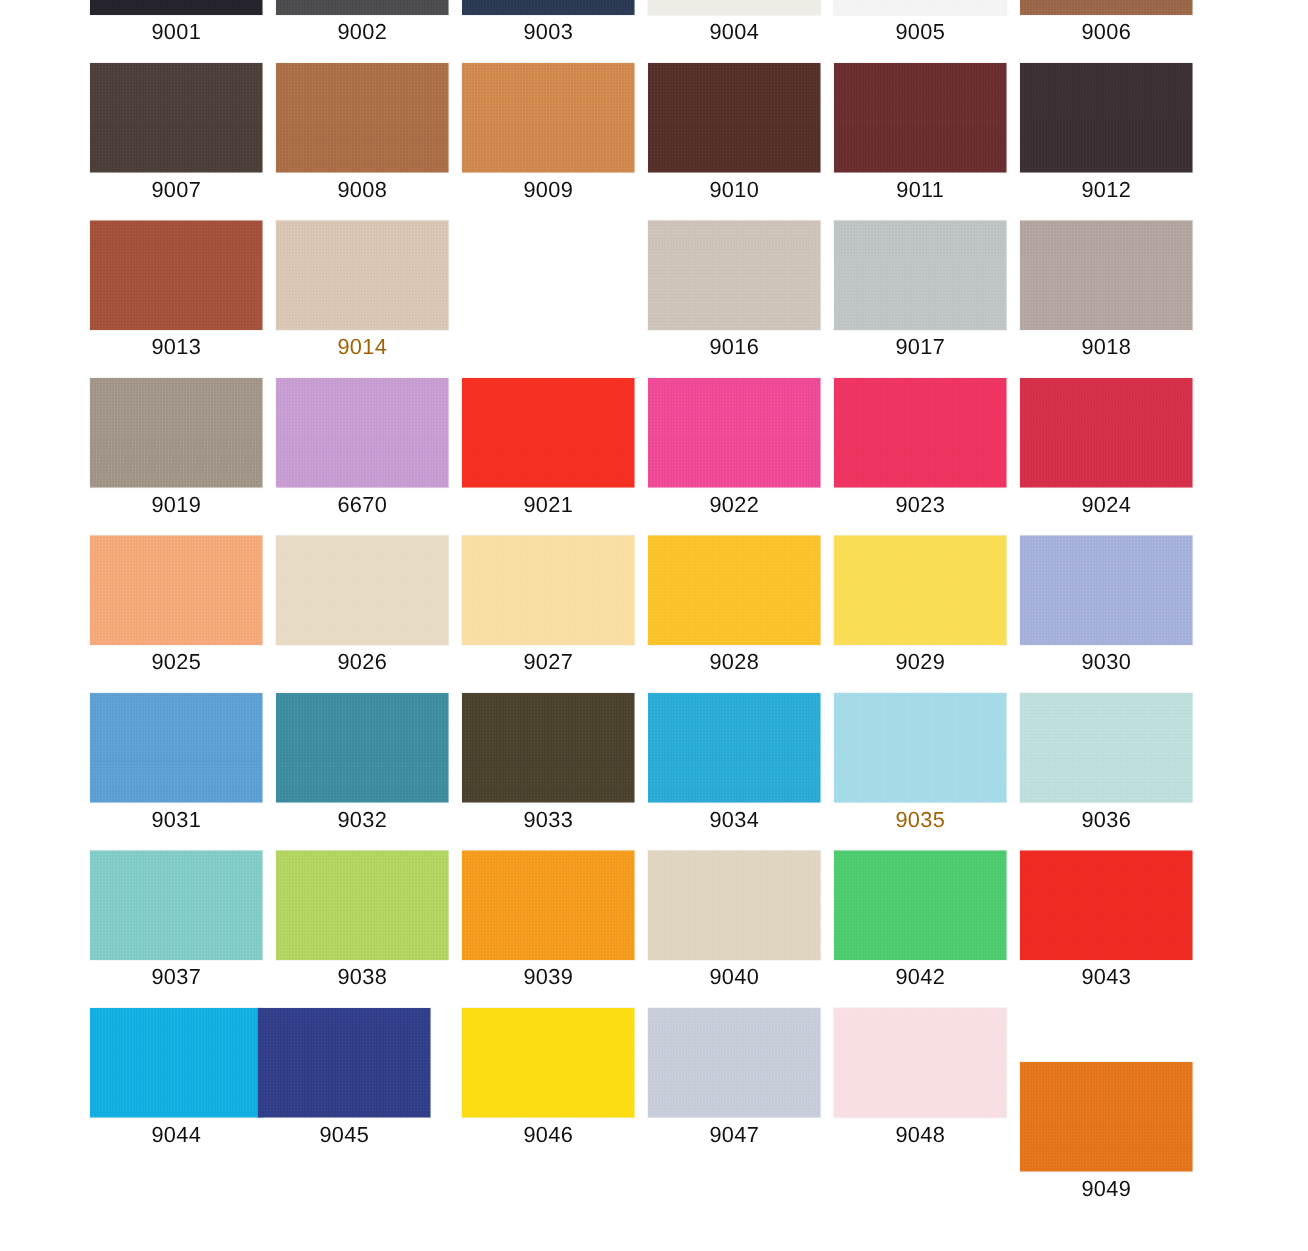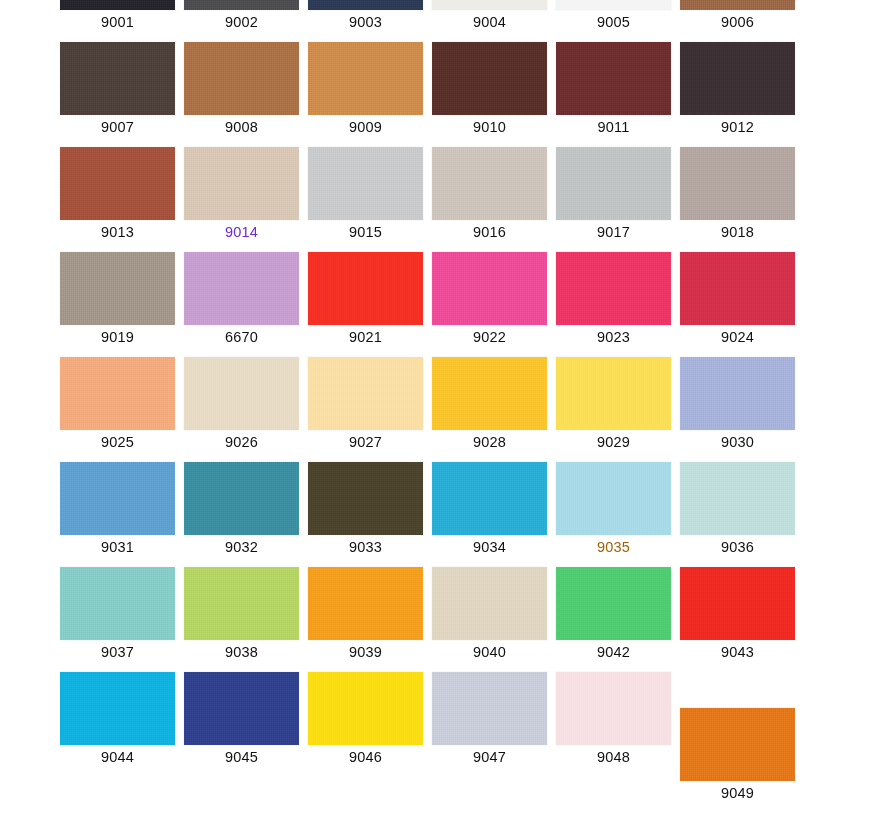--- a/index.html
+++ b/index.html
@@ -141,25 +141,21 @@
           <div class="swatch-label" style="width: 115px; color: rgb(17, 17, 17);">9012</div>
         </div>
       </div>
       <div class="swatch-row" style="height: 105px;">
         <div class="swatch-cell" style="left: 60px; width: 115px;">
           <div class="swatch-chip" title="9013" style="width: 115px; height: 73px; background-color: rgb(164, 82, 59);"></div>
           <div class="swatch-label" style="width: 115px; color: rgb(17, 17, 17);">9013</div>
         </div>
         <div class="swatch-cell" style="left: 184px; width: 115px;">
           <div class="swatch-chip" title="9014" style="width: 115px; height: 73px; background-color: rgb(217, 199, 180);"></div>
-          <div class="swatch-label" style="width: 115px; color: #6d28d9;">9014</div>
-        </div>
-        <div class="swatch-cell" style="left: 308px; width: 115px;">
-          <div class="swatch-chip" title="9015" style="width: 115px; height: 73px; background-color: rgb(201, 202, 204);"></div>
-          <div class="swatch-label" style="width: 115px; color: rgb(17, 17, 17);">9015</div>
+          <div class="swatch-label" style="width: 115px; color: #a16207;">9014</div>
         </div>
         <div class="swatch-cell" style="left: 432px; width: 115px;">
           <div class="swatch-chip" title="9016" style="width: 115px; height: 73px; background-color: rgb(205, 196, 186);"></div>
           <div class="swatch-label" style="width: 115px; color: rgb(17, 17, 17);">9016</div>
         </div>
         <div class="swatch-cell" style="left: 556px; width: 115px;">
           <div class="swatch-chip" title="9017" style="width: 115px; height: 73px; background-color: rgb(191, 196, 197);"></div>
           <div class="swatch-label" style="width: 115px; color: rgb(17, 17, 17);">9017</div>
         </div>
         <div class="swatch-cell" style="left: 680px; width: 115px;">
@@ -269,21 +265,21 @@
         <div class="swatch-cell" style="left: 680px; width: 115px;">
           <div class="swatch-chip" title="9043" style="width: 115px; height: 73px; background-color: rgb(239, 42, 35);"></div>
           <div class="swatch-label" style="width: 115px; color: rgb(17, 17, 17);">9043</div>
         </div>
       </div>
       <div class="swatch-row" style="height: 105px;">
         <div class="swatch-cell" style="left: 60px; width: 115px;">
           <div class="swatch-chip" title="9044" style="width: 115px; height: 73px; background-color: rgb(18, 176, 226);"></div>
           <div class="swatch-label" style="width: 115px; color: rgb(17, 17, 17);">9044</div>
         </div>
-        <div class="swatch-cell" style="left: 184px; width: 115px;">
+        <div class="swatch-cell" style="left: 172px; width: 115px;">
           <div class="swatch-chip" title="9045" style="width: 115px; height: 73px; background-color: rgb(50, 64, 138);"></div>
           <div class="swatch-label" style="width: 115px; color: rgb(17, 17, 17);">9045</div>
         </div>
         <div class="swatch-cell" style="left: 308px; width: 115px;">
           <div class="swatch-chip" title="9046" style="width: 115px; height: 73px; background-color: rgb(251, 221, 18);"></div>
           <div class="swatch-label" style="width: 115px; color: rgb(17, 17, 17);">9046</div>
         </div>
         <div class="swatch-cell" style="left: 432px; width: 115px;">
           <div class="swatch-chip" title="9047" style="width: 115px; height: 73px; background-color: rgb(200, 205, 218);"></div>
           <div class="swatch-label" style="width: 115px; color: rgb(17, 17, 17);">9047</div>

